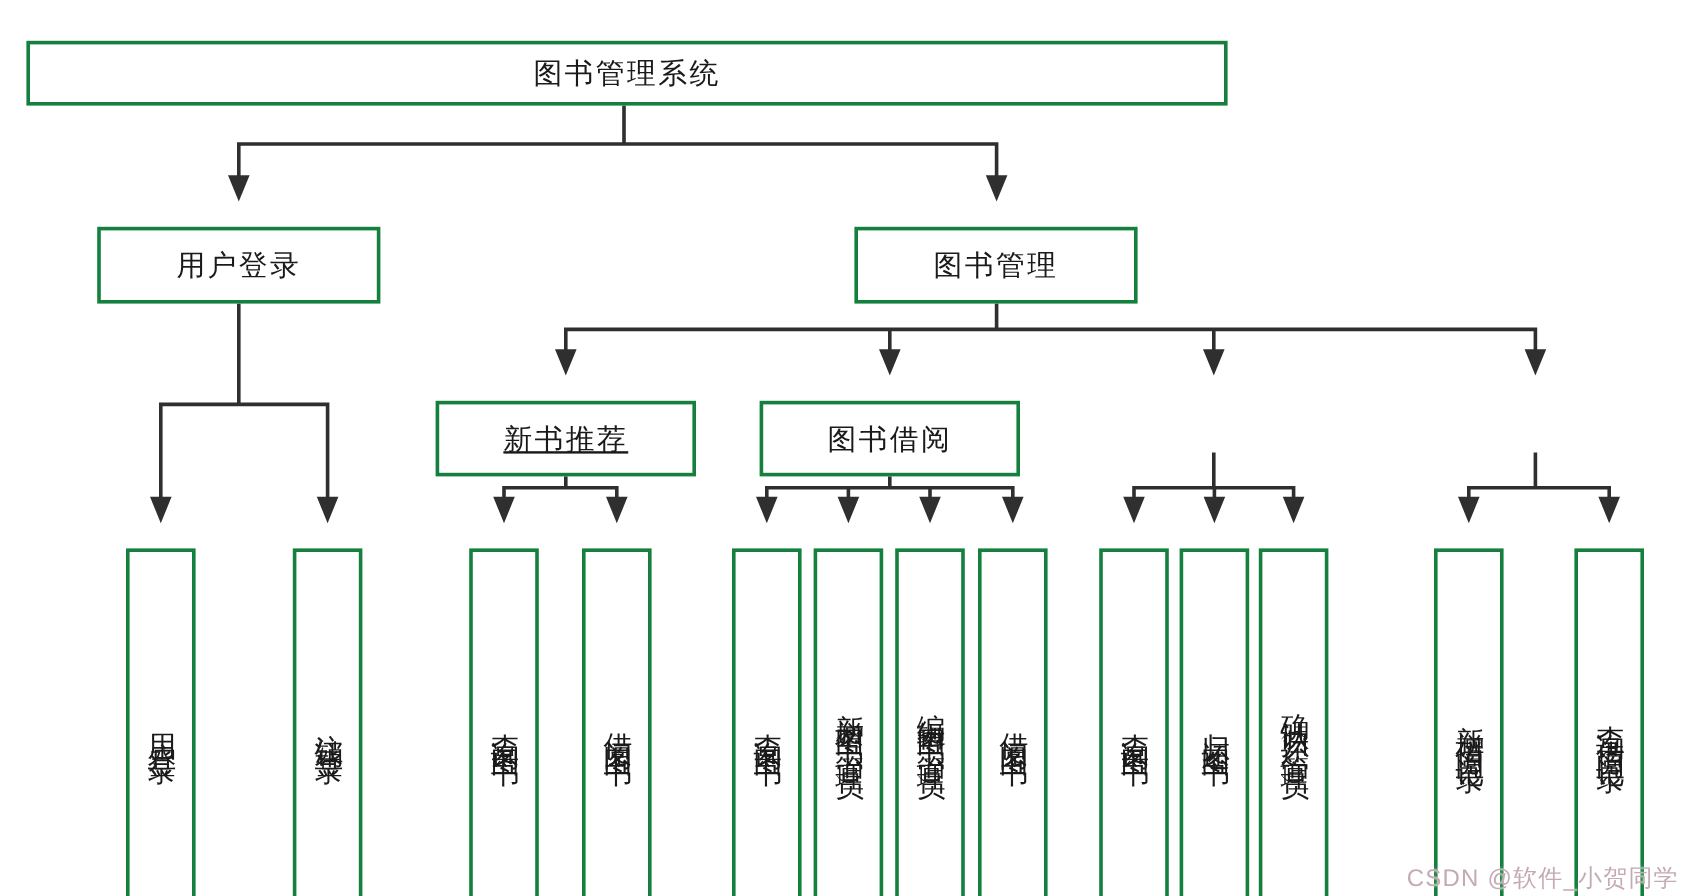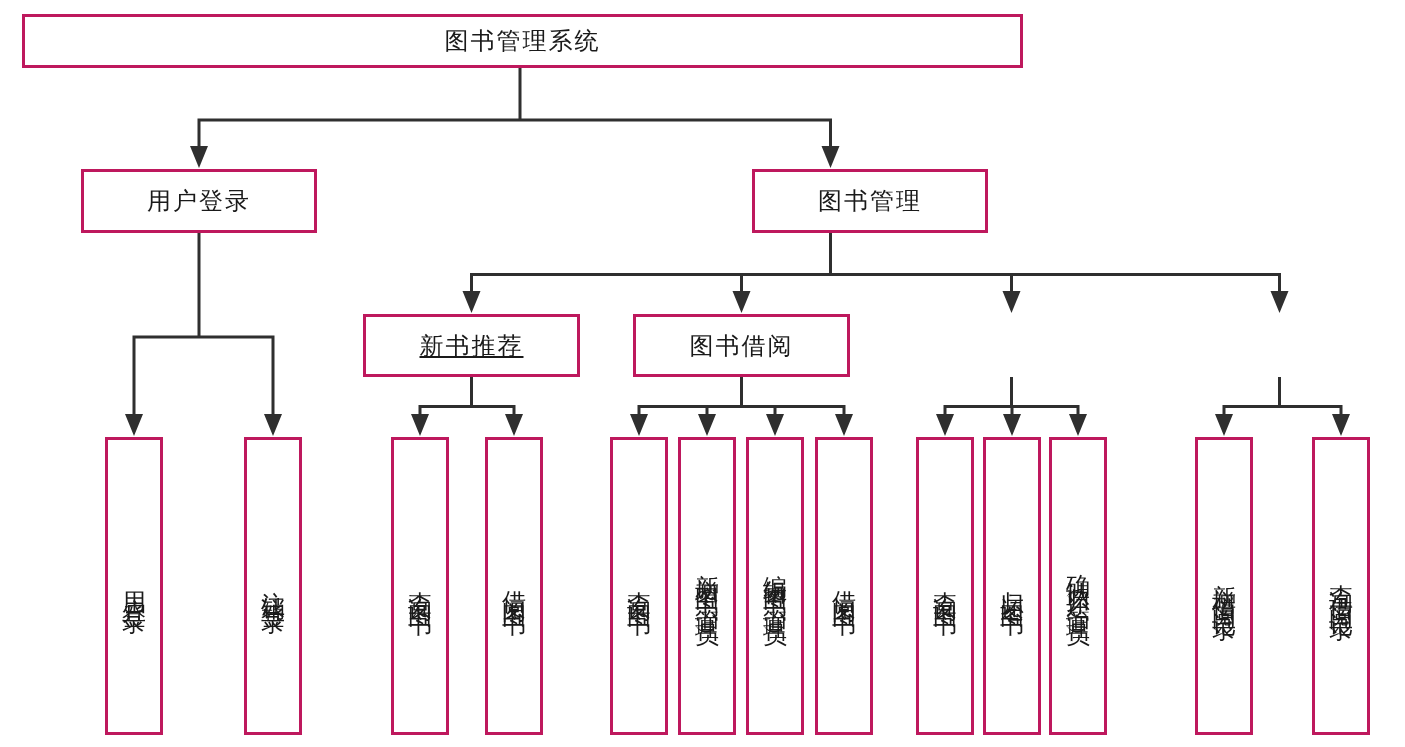--- a/index.html
+++ b/index.html
@@ -3,27 +3,27 @@
 <meta charset="utf-8">
 <style>
   html,body{margin:0;padding:0;background:#fff;}
   *{box-sizing:border-box;}
   .canvas{
     position:relative;width:1405px;height:747px;background:#ffffff;
     font-family:"Liberation Sans", sans-serif;color:#1a1a1a;overflow:hidden;
   }
   .edges{position:absolute;left:0;top:0;width:1405px;height:747px;}
   .box{
-    position:absolute;border:3px solid #be185d;background:#ffffff;
-    display:flex;align-items:center;justify-content:center;
+    position:absolute;border:3px solid #15803d;background:#ffffff;
+    display:flex;align-items:center;justify-content:center;margin-top:20px;
   }
   .hbox span{font-size:24px;letter-spacing:2px;white-space:nowrap;}
   .root{left:22px;top:14px;width:1001px;height:54px;}
   .n-user-login{left:81px;top:169px;width:236px;height:64px;}
-  .n-book-mgmt{left:752px;top:169px;width:236px;height:64px;}
+  .n-book-mgmt{left:712px;top:169px;width:236px;height:64px;}
   .l3{top:314px;width:217px;height:63px;}
   .n-l3-0{left:363px;text-decoration:underline;}
   .n-l3-1{left:633px;font-family:Liberation Mono, monospace;}
   .n-l3-2{left:903px;}
   .n-l3-3{left:1171px;}
   .vbox{top:437px;width:58px;height:298px;}
   .vbox span{
     writing-mode:vertical-rl;text-orientation:mixed;
     font-size:24px;letter-spacing:7px;line-height:1;white-space:nowrap;
   }
@@ -118,13 +118,14 @@
   <div class="box vbox c11">
     <span>确认归还（管理员）</span>
   </div>
   <div class="box vbox c12">
     <span>新增借阅记录</span>
   </div>
   <div class="box vbox c13">
     <span>查询借阅记录</span>
   </div>
 
+  <div class="watermark">CSDN @软件_小贺同学</div>
 </div>
 
 </body></html>

